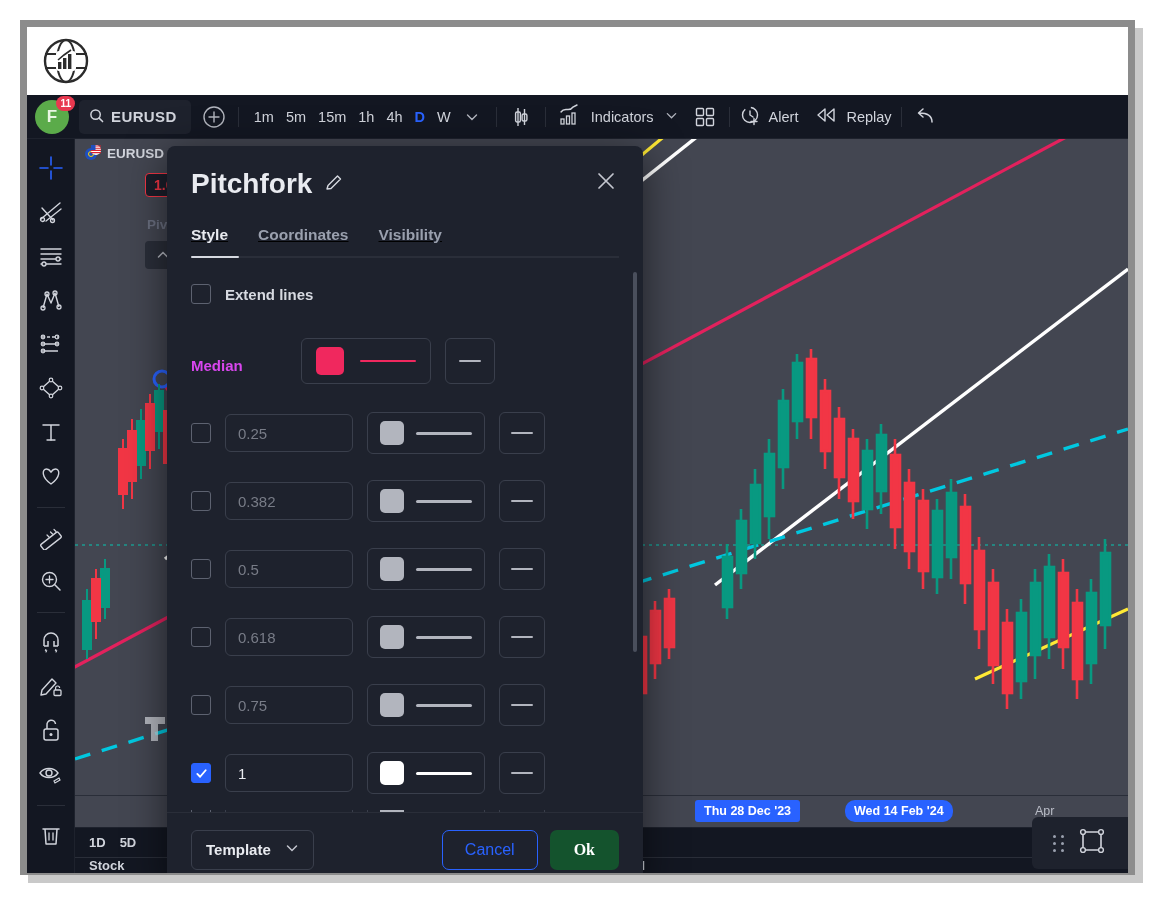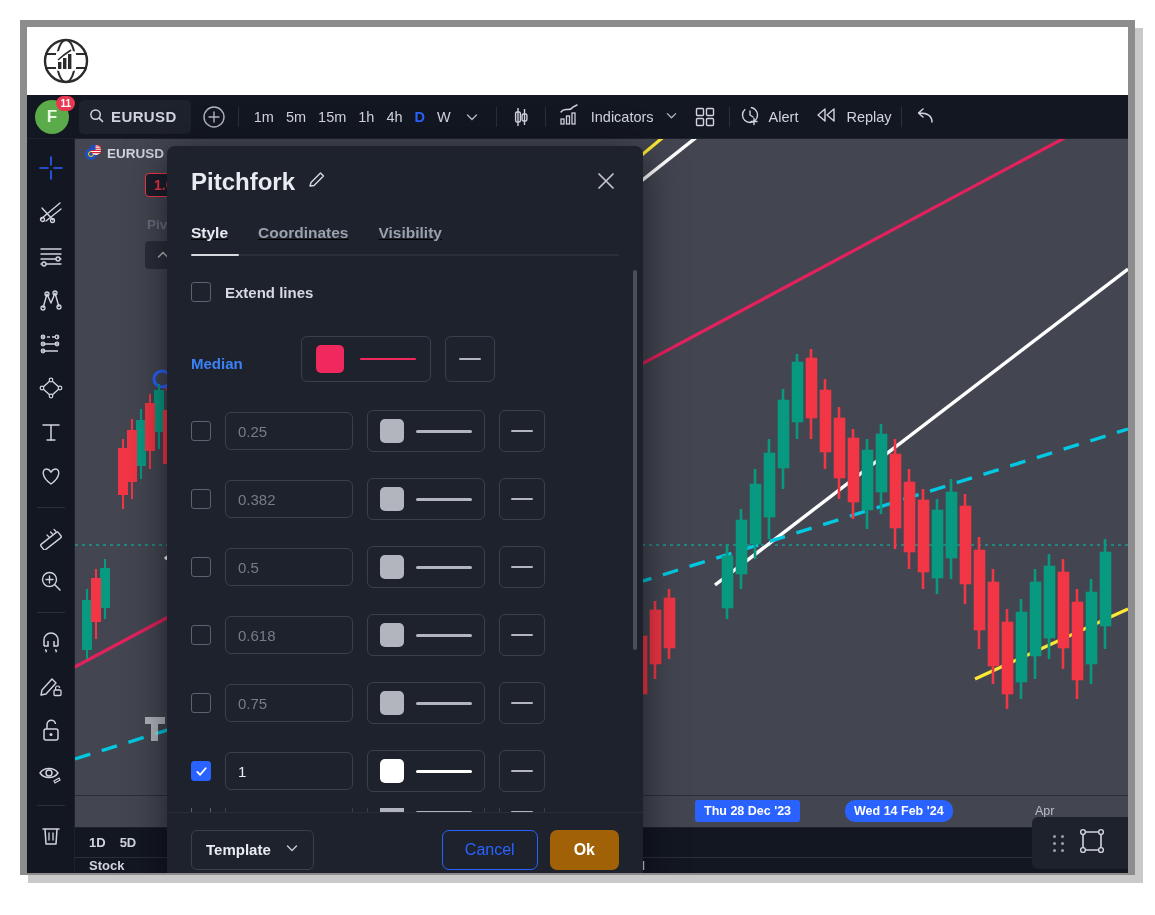--- a/index.html
+++ b/index.html
@@ -201,21 +201,21 @@
     z-index: 40;
     box-shadow: 0 8px 40px rgba(0,0,0,.55);
     display: flex; flex-direction: column;
     overflow: hidden;
   }
   .dlg-head {
     padding: 22px 24px 0 24px;
     display: flex; align-items: flex-start; justify-content: space-between;
   }
   .dlg-title {
-    font-size: 24px; font-weight: bold; color: #e9ebf0;
+    font-size: 28px; font-weight: bold; color: #e9ebf0;
     display: flex; align-items: center; gap: 12px;
   }
   .dlg-close { color: #b2b5be; cursor: pointer; padding: 2px; }
   .dlg-tabs {
     display: flex; gap: 30px; padding: 26px 24px 0 24px;
     font-size: 15.5px; font-weight: bold; text-decoration: underline;
   }
   .dlg-tab { color: #9aa0ae; padding-bottom: 12px; cursor: pointer; }
   .dlg-tab.active { color: #e9ebf0; }
   .tabs-rule {
@@ -239,21 +239,21 @@
   .row { display: flex; align-items: center; gap: 14px; margin-bottom: 26px; }
   .cb {
     width: 20px; height: 20px; border: 1.6px solid #5d6270; border-radius: 3px;
     background: transparent; flex: 0 0 auto; cursor: pointer;
   }
   .cb.checked {
     background: #2962ff; border-color: #2962ff;
     display: flex; align-items: center; justify-content: center;
   }
   .cb-label { color: #d6d9e0; font-size: 15px; font-weight: bold; }
-  .median-label { color: #3b82f6; font-size: 15px; font-weight: bold; width: 96px; margin-top: 8px; }
+  .median-label { color: #d946ef; font-size: 15px; font-weight: bold; width: 96px; margin-top: 8px; }
   .num-input {
     width: 128px; height: 38px; border: 1px solid #3a3f4c; border-radius: 6px;
     background: transparent; color: #787c87; font-size: 15px;
     display: flex; align-items: center; padding: 0 12px;
   }
   .num-input.active { color: #e9ebf0; }
   .style-btn {
     height: 42px; border: 1px solid #3a3f4c; border-radius: 6px;
     display: flex; align-items: center; gap: 12px; padding: 0 12px;
     cursor: pointer;
@@ -283,23 +283,23 @@
   .foot-right { display: flex; gap: 12px; align-items: center; }
   .btn-cancel {
     height: 40px; padding: 0 22px; border-radius: 7px;
     border: 1px solid #2962ff; color: #2962ff; background: transparent;
     font-size: 16px; font-weight: normal; cursor: pointer;
     display:flex;align-items:center;
     font-family: "Liberation Sans", sans-serif;
   }
   .btn-ok {
     height: 40px; padding: 3px 24px; border-radius: 7px; border: none;
-    background: #a16207; color: #fff; font-size: 16px; font-weight: bold; cursor: pointer;
+    background: #14532d; color: #fff; font-size: 16px; font-weight: bold; cursor: pointer;
     display:flex;align-items:center;
-    font-family: Liberation Sans, sans-serif;
+    font-family: Liberation Serif, serif;
   }
 </style>
 </head>
 <body>
 
 <div id="root">
   <div class="frame-shadow"></div>
   <div class="frame-outer"></div>
 
   <div class="app">

